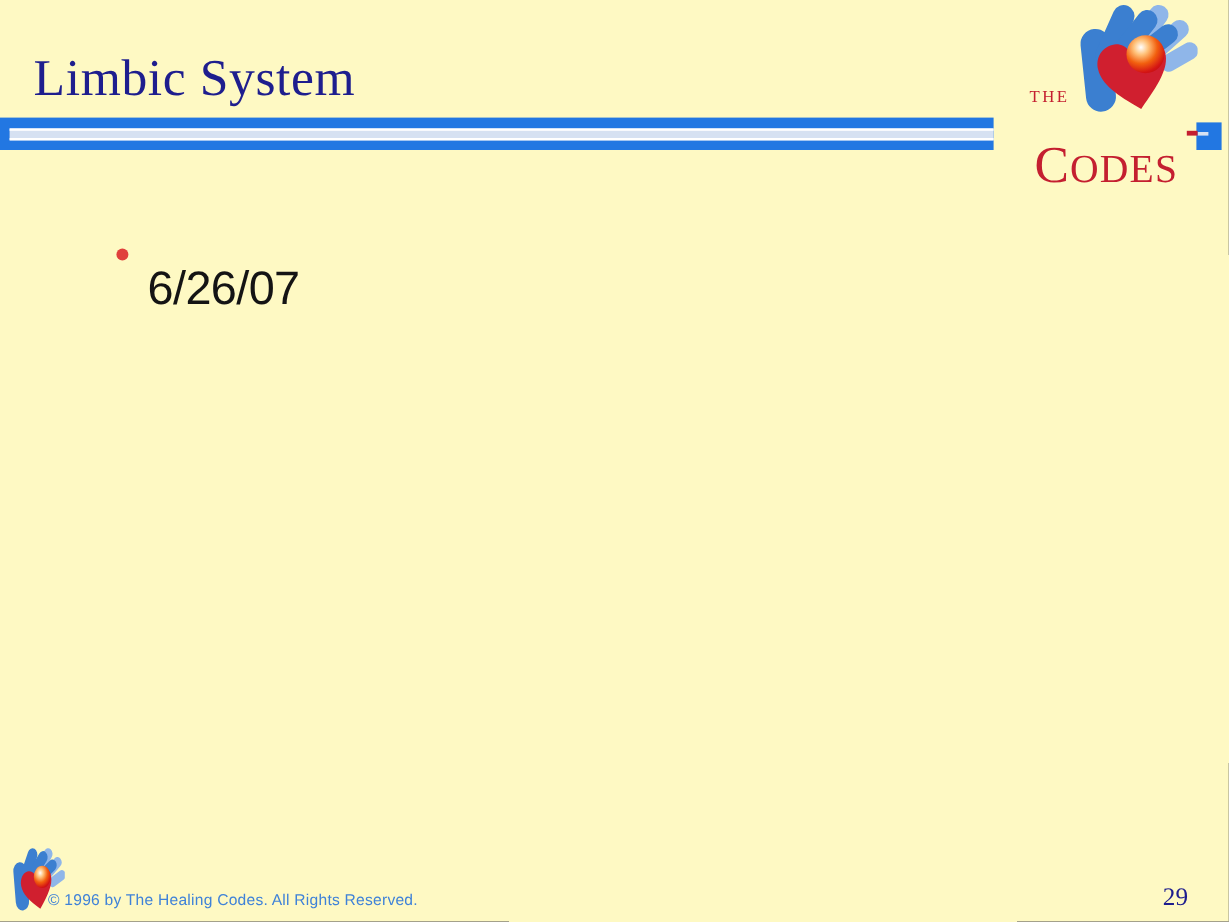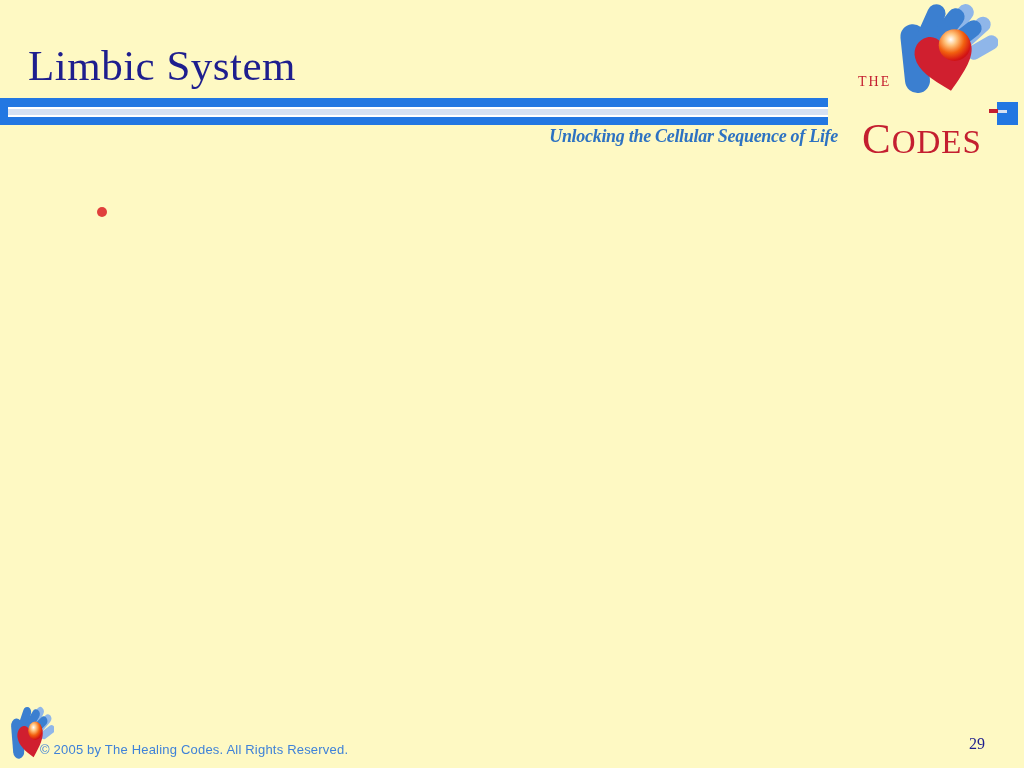--- a/index.html
+++ b/index.html
@@ -56,38 +56,37 @@
   }
   .credit-l2{padding-left:60px;}
   
   .footer-mark{position:absolute;left:7px;top:705px;}
   .copyright{
     position:absolute;left:40px;top:742px;
     font-size:13px;font-weight:500;color:#3f82d8;letter-spacing:0.2px;white-space:nowrap;
   }
   .page-number{
     position:absolute;left:969px;top:735px;
-    font-family:"Liberation Serif",serif;font-size:16px;color:#1e1e8e;text-align:center;
+    font-family:"Liberation Serif",serif;font-size:21px;color:#1e1e8e;text-align:center;
   }
 </style>
 </head>
 <body>
 
 <div class="slide">
 
   <h1 class="title">Limbic System</h1>
 
   <div class="bar">
     <div class="bar-stripe"></div>
   </div>
   <div class="bar-end">
     <div class="bar-end-stripe"></div>
   </div>
 
-  <div class="tagline">Unlocking the Cellular Sequence of Life</div>
 
   <div class="logo">
     <svg class="logo-mark" width="108" height="96" viewBox="0 0 110 100">
       <defs>
         <radialGradient id="ballGrad1" cx="0.38" cy="0.32" r="0.78">
           <stop offset="0" stop-color="#ffffff"></stop>
           <stop offset="0.25" stop-color="#ffc27a"></stop>
           <stop offset="0.55" stop-color="#f2600f"></stop>
           <stop offset="0.85" stop-color="#d41414"></stop>
           <stop offset="1" stop-color="#bb1010"></stop>
@@ -109,20 +108,21 @@
     </svg>
     <div class="logo-the">THE</div>
     <div class="logo-dash"></div>
     <p class="logo-word logo-codes">CODES</p>
   </div>
 
   <div class="body-block">
     <div class="bullet-row">
       <span class="bullet-dot"></span>
     </div>
+    <div class="credit credit-l2">6/26/07</div>
   </div>
 
   <svg class="footer-mark" width="47" height="56" viewBox="0 0 110 100" preserveAspectRatio="none">
     <defs>
       <radialGradient id="ballGrad2" cx="0.38" cy="0.32" r="0.78">
         <stop offset="0" stop-color="#ffffff"></stop>
         <stop offset="0.25" stop-color="#ffc27a"></stop>
         <stop offset="0.55" stop-color="#f2600f"></stop>
         <stop offset="0.85" stop-color="#d41414"></stop>
         <stop offset="1" stop-color="#bb1010"></stop>
@@ -136,17 +136,17 @@
     <g fill="#3b7fd0">
       <rect x="12" y="24" width="26" height="72" rx="13" transform="rotate(-6 25 60)"></rect>
       <rect x="30" y="2" width="19" height="56" rx="9.5" transform="rotate(24 40 30)"></rect>
       <rect x="48" y="4" width="18" height="52" rx="9" transform="rotate(38 57 30)"></rect>
       <rect x="66" y="14" width="17" height="46" rx="8.5" transform="rotate(52 74 37)"></rect>
     </g>
     <path d="M54 94 C36 77 26 65 26 52 C26 41 34 34 43 34 C49 34 54 37.5 56 43 C58 37.5 63 34 69 34 C78 34 86 41 86 52 C86 65 74 77 54 94 Z" fill="#d01f2f" transform="rotate(-14 56 60)"></path>
     <circle cx="66" cy="46" r="16.5" fill="url(#ballGrad2)"></circle>
   </svg>
 
-  <div class="copyright">© 2005 by The Healing Codes. All Rights Reserved.</div>
+  <div class="copyright">© 1996 by The Healing Codes. All Rights Reserved.</div>
 
   <div class="page-number">29</div>
 
 </div>
 
 </body></html>

